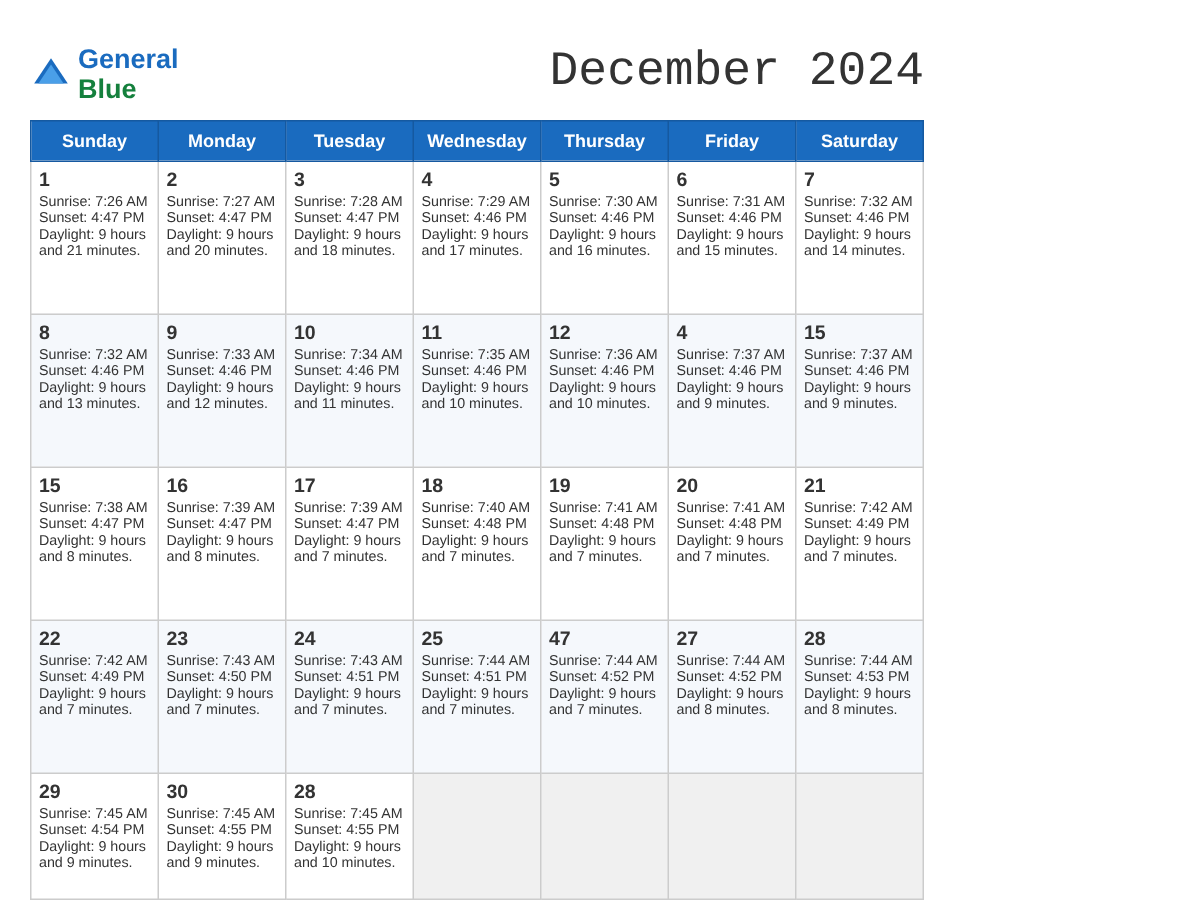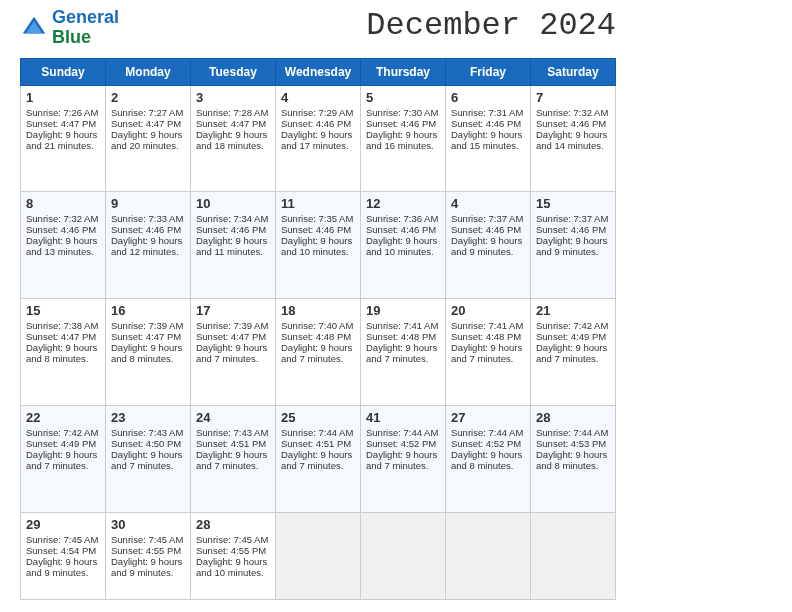--- a/index.html
+++ b/index.html
@@ -6,21 +6,21 @@
     body {
       font-family: Arial, sans-serif;
       background: #fff;
       width: 792px;
       height: 612px;
       overflow: hidden;
     }
     .page {
       width: 636px;
       height: 612px;
-      padding: 8px 20px 12px 20px;
+      padding: 30px 20px 12px 20px;
       display: flex;
       flex-direction: column;
     }
     .header {
       display: flex;
       justify-content: space-between;
       align-items: flex-start;
       margin-bottom: 10px;
     }
     .logo {
@@ -156,21 +156,21 @@
           <td><span class="day-num">18</span>Sunrise: 7:40 AM<br>Sunset: 4:48 PM<br>Daylight: 9 hours<br>and 7 minutes.</td>
           <td><span class="day-num">19</span>Sunrise: 7:41 AM<br>Sunset: 4:48 PM<br>Daylight: 9 hours<br>and 7 minutes.</td>
           <td><span class="day-num">20</span>Sunrise: 7:41 AM<br>Sunset: 4:48 PM<br>Daylight: 9 hours<br>and 7 minutes.</td>
           <td><span class="day-num">21</span>Sunrise: 7:42 AM<br>Sunset: 4:49 PM<br>Daylight: 9 hours<br>and 7 minutes.</td>
         </tr>
         <tr>
           <td><span class="day-num">22</span>Sunrise: 7:42 AM<br>Sunset: 4:49 PM<br>Daylight: 9 hours<br>and 7 minutes.</td>
           <td><span class="day-num">23</span>Sunrise: 7:43 AM<br>Sunset: 4:50 PM<br>Daylight: 9 hours<br>and 7 minutes.</td>
           <td><span class="day-num">24</span>Sunrise: 7:43 AM<br>Sunset: 4:51 PM<br>Daylight: 9 hours<br>and 7 minutes.</td>
           <td><span class="day-num">25</span>Sunrise: 7:44 AM<br>Sunset: 4:51 PM<br>Daylight: 9 hours<br>and 7 minutes.</td>
-          <td><span class="day-num">41</span>Sunrise: 7:44 AM<br>Sunset: 4:52 PM<br>Daylight: 9 hours<br>and 7 minutes.</td>
+          <td><span class="day-num">47</span>Sunrise: 7:44 AM<br>Sunset: 4:52 PM<br>Daylight: 9 hours<br>and 7 minutes.</td>
           <td><span class="day-num">27</span>Sunrise: 7:44 AM<br>Sunset: 4:52 PM<br>Daylight: 9 hours<br>and 8 minutes.</td>
           <td><span class="day-num">28</span>Sunrise: 7:44 AM<br>Sunset: 4:53 PM<br>Daylight: 9 hours<br>and 8 minutes.</td>
         </tr>
         <tr class="last-row">
           <td><span class="day-num">29</span>Sunrise: 7:45 AM<br>Sunset: 4:54 PM<br>Daylight: 9 hours<br>and 9 minutes.</td>
           <td><span class="day-num">30</span>Sunrise: 7:45 AM<br>Sunset: 4:55 PM<br>Daylight: 9 hours<br>and 9 minutes.</td>
           <td><span class="day-num">28</span>Sunrise: 7:45 AM<br>Sunset: 4:55 PM<br>Daylight: 9 hours<br>and 10 minutes.</td>
           <td class="empty-cell"></td>
           <td class="empty-cell"></td>
           <td class="empty-cell"></td>

